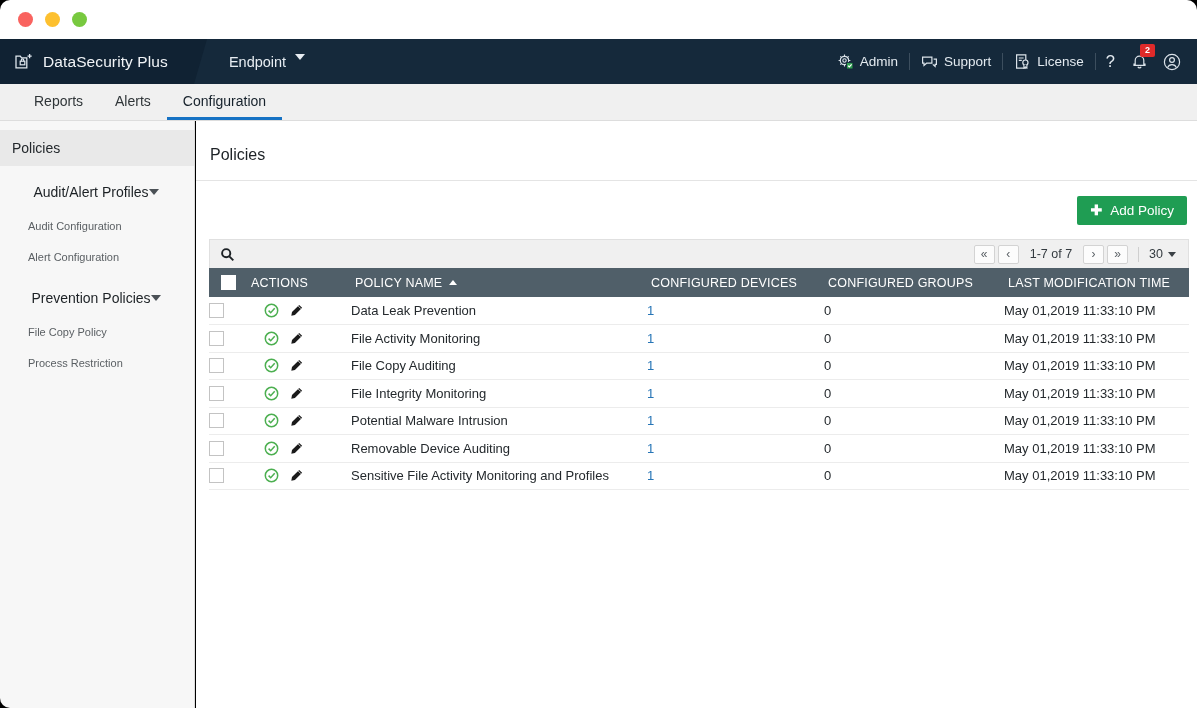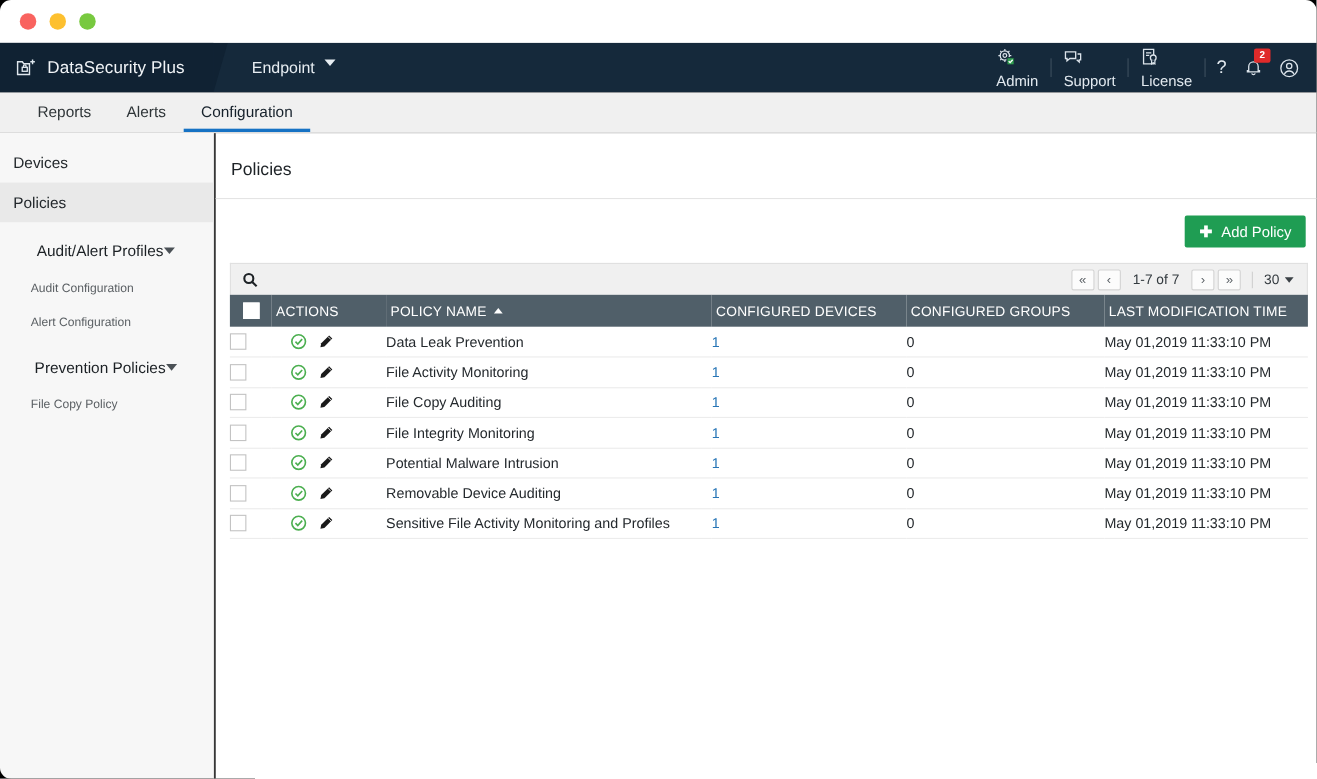--- a/index.html
+++ b/index.html
@@ -93,28 +93,27 @@
 
   .headerright {
     margin-left: auto;
     display: flex;
     align-items: center;
     padding-right: 13px;
     height: 45px;
   }
   .hitem {
     display: flex;
-    align-items: flex-start;
+    align-items: center;
     gap: 6px;
     font-size: 13.5px;
     color: #e3eaf0;
     cursor: pointer;
     padding: 0 11px;
     white-space: nowrap;
-    flex-direction: column;
   }
   .hsep { width: 1px; height: 17px; background: #3c4e5e; }
   .hicon { width: 17px; height: 17px; display: block; flex: none; }
   .helpq {
     font-size: 16.5px;
     color: #e3eaf0;
     padding: 0 10px;
     cursor: pointer;
     line-height: 1;
   }
@@ -442,23 +441,20 @@
     </div>
   </div>
 
   <div class="navbar">
     <div class="navtab">Reports</div>
     <div class="navtab">Alerts</div>
     <div class="navtab active">Configuration</div>
   </div>
 
   <div class="sidebar">
-    <div class="sideitem">
-      <span>Devices</span>
-    </div>
     <div class="sideitem selected">
       <span>Policies</span>
     </div>
     <div class="sidegap"></div>
     <div class="sideitem group">
       <span class="grouptitle">Audit/Alert Profiles</span>
       <span class="caret-sm"></span>
     </div>
     <div class="sideitem sub">
       <span>Audit Configuration</span>
@@ -466,20 +462,23 @@
     <div class="sideitem sub">
       <span>Alert Configuration</span>
     </div>
     <div class="sidegap"></div>
     <div class="sideitem group">
       <span class="grouptitle">Prevention Policies</span>
       <span class="caret-sm"></span>
     </div>
     <div class="sideitem sub">
       <span>File Copy Policy</span>
+    </div>
+    <div class="sideitem sub">
+      <span>Process Restriction</span>
     </div>
   </div>
 
   <div class="main">
 
     <div class="pagetitle">Policies</div>
     <div class="titlerule"></div>
 
     <div class="actionbar">
       <button class="btn-add">

